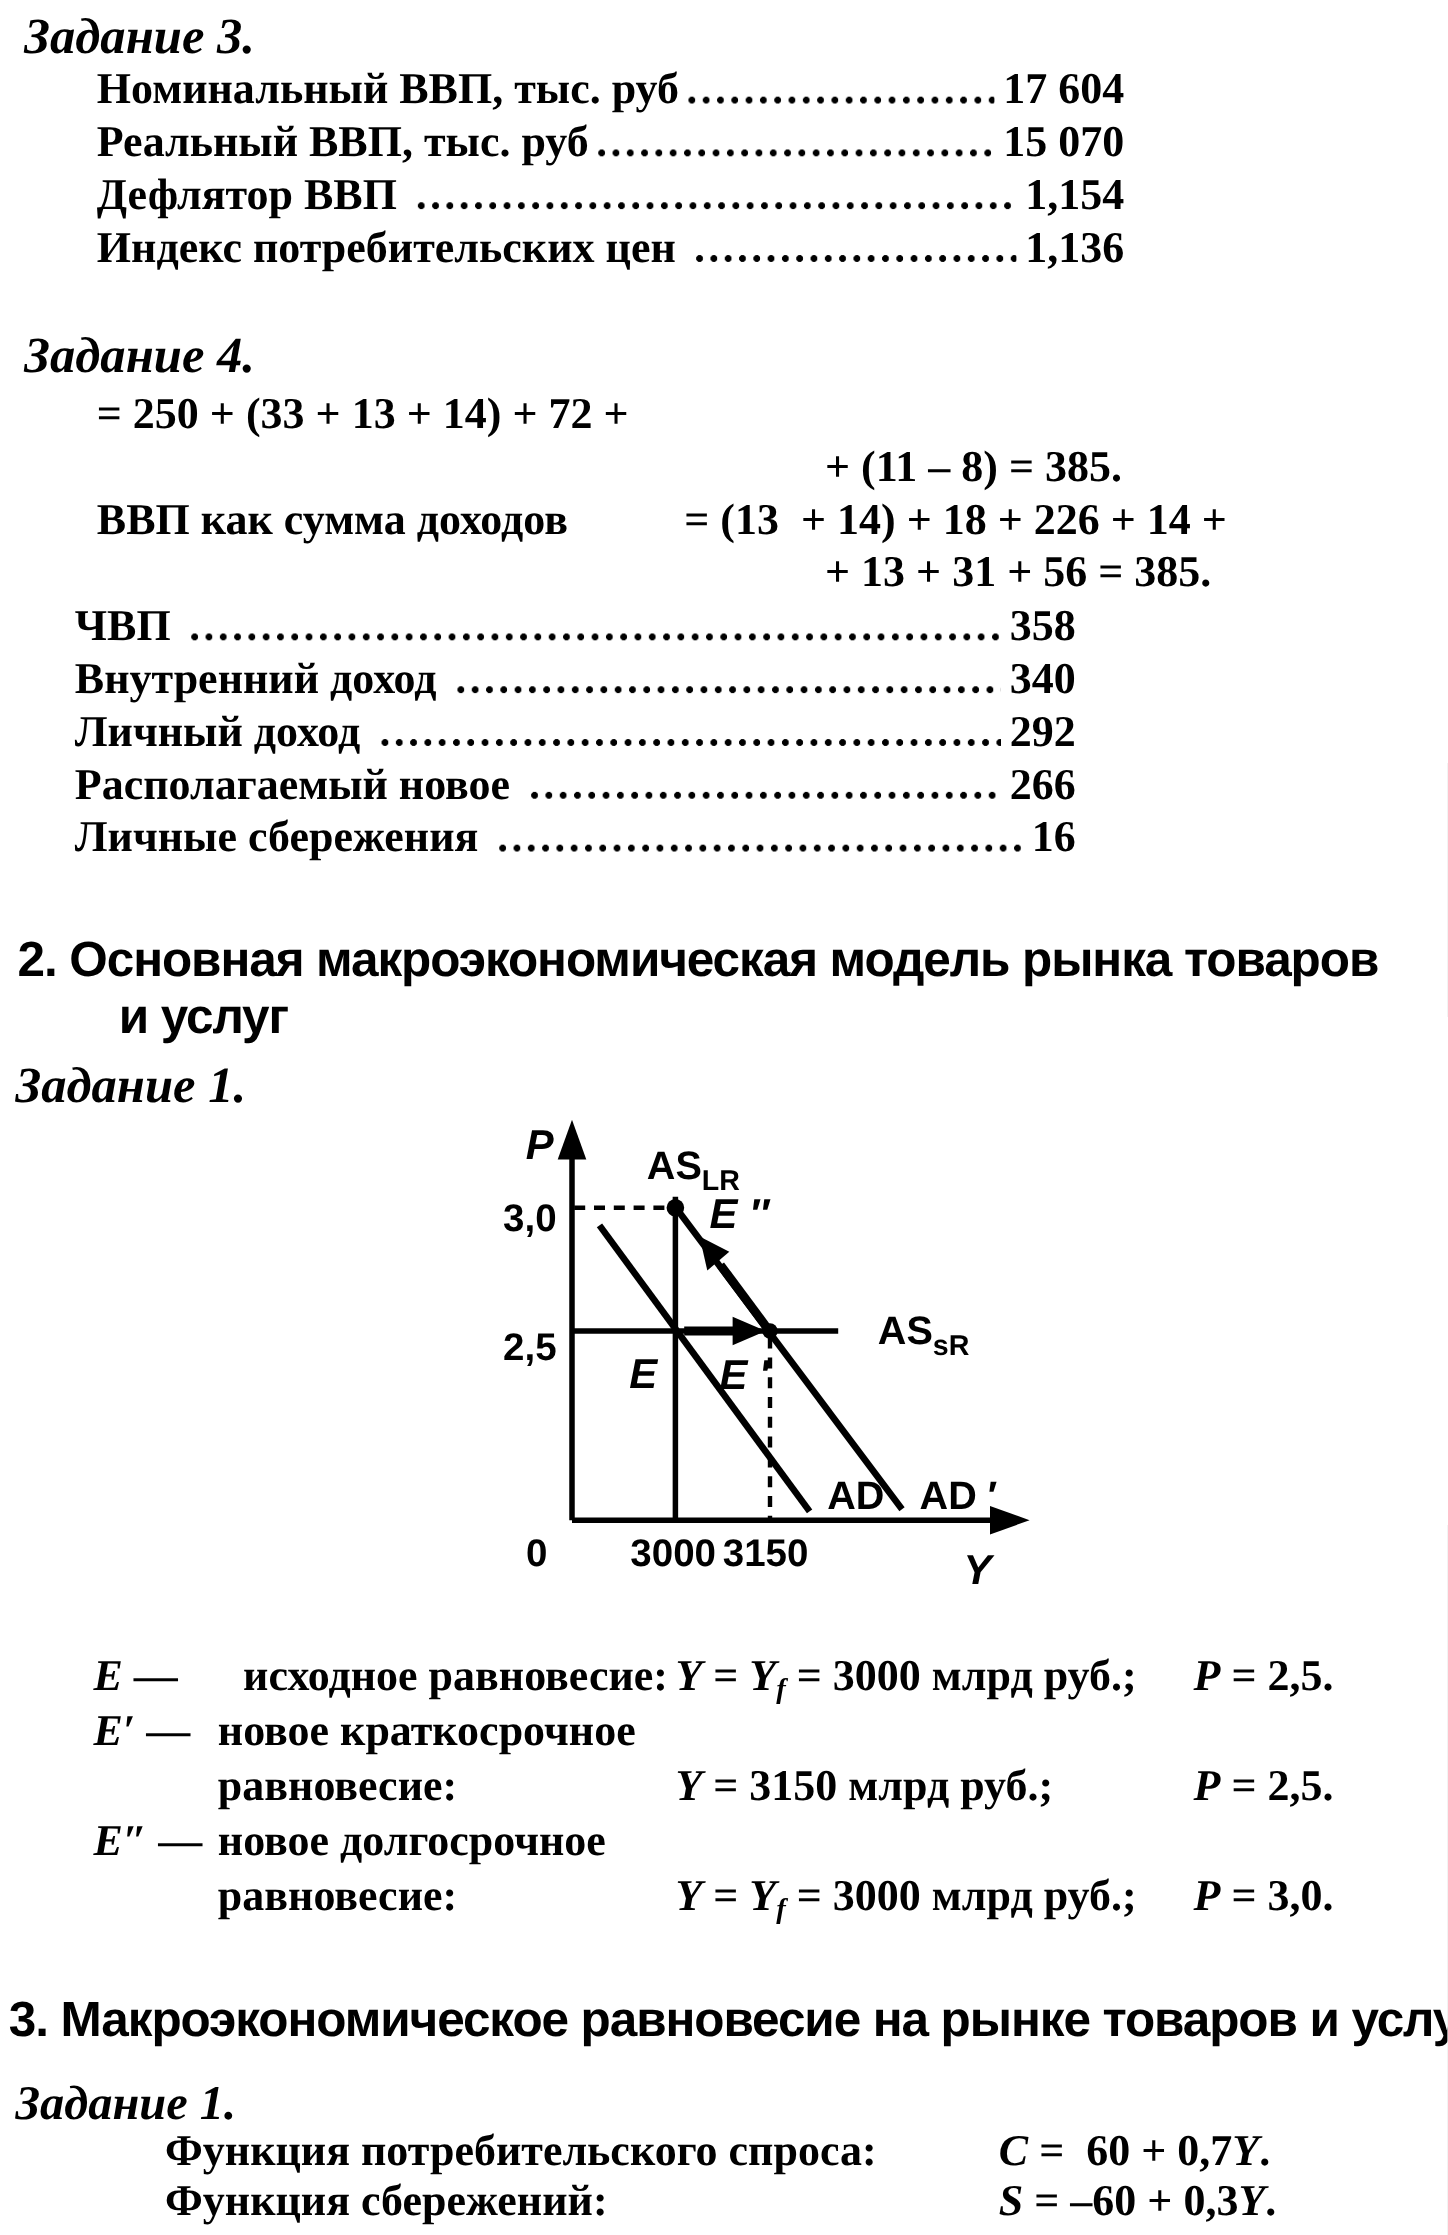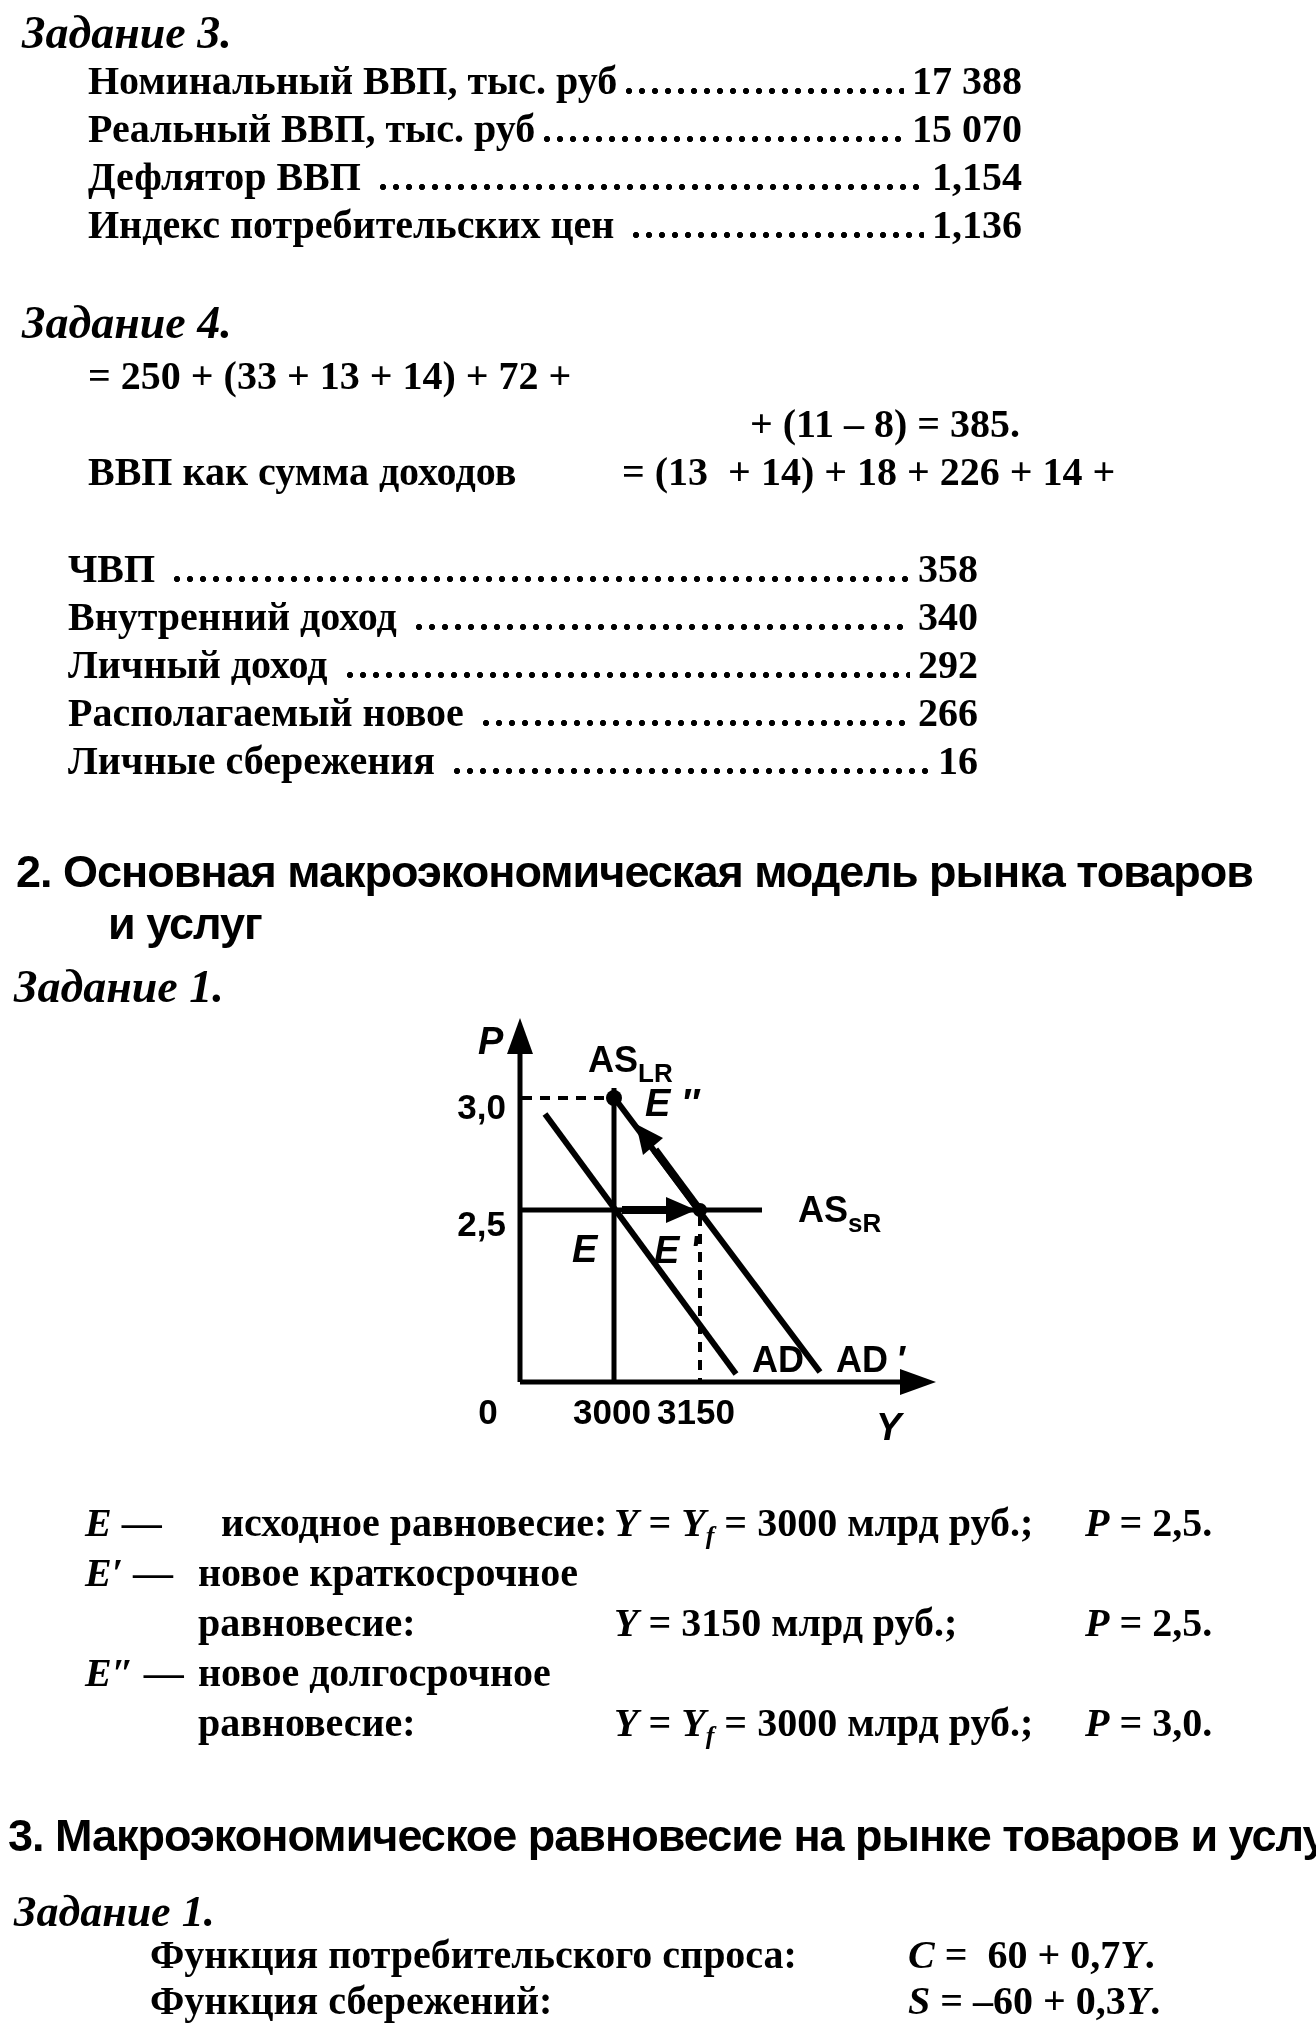--- a/index.html
+++ b/index.html
@@ -64,21 +64,21 @@
 <body>
 
 <div class="page">
 
   <div class="task-heading" style="left:22px; top:6px;">Задание 3.</div>
 
   <div class="dotlist" style="left:88px; top:56px; width:934px;">
     <div class="dotrow">
       <span class="label">Номинальный ВВП, тыс. руб</span>
       <span class="leader"></span>
-      <span class="value">17 388</span>
+      <span class="value">17 604</span>
     </div>
     <div class="dotrow">
       <span class="label">Реальный ВВП, тыс. руб</span>
       <span class="leader"></span>
       <span class="value">15 070</span>
     </div>
     <div class="dotrow">
       <span class="label">Дефлятор ВВП </span>
       <span class="leader"></span>
       <span class="value">1,154</span>
@@ -96,20 +96,24 @@
     <div class="eqrow">
       <span class="eqform">= 250 + (33 + 13 + 14) + 72 +</span>
     </div>
     <div class="eqrow">
       <span class="eqlabel"></span>
       <span class="eqform indent">+ (11 – 8) = 385.</span>
     </div>
     <div class="eqrow">
       <span class="eqlabel">ВВП как сумма доходов</span>
       <span class="eqform">= (13  + 14) + 18 + 226 + 14 +</span>
+    </div>
+    <div class="eqrow">
+      <span class="eqlabel"></span>
+      <span class="eqform indent">+ 13 + 31 + 56 = 385.</span>
     </div>
   </div>
 
   <div class="dotlist" style="left:68px; top:544px; width:910px;">
     <div class="dotrow">
       <span class="label">ЧВП </span>
       <span class="leader"></span>
       <span class="value">358</span>
     </div>
     <div class="dotrow">

